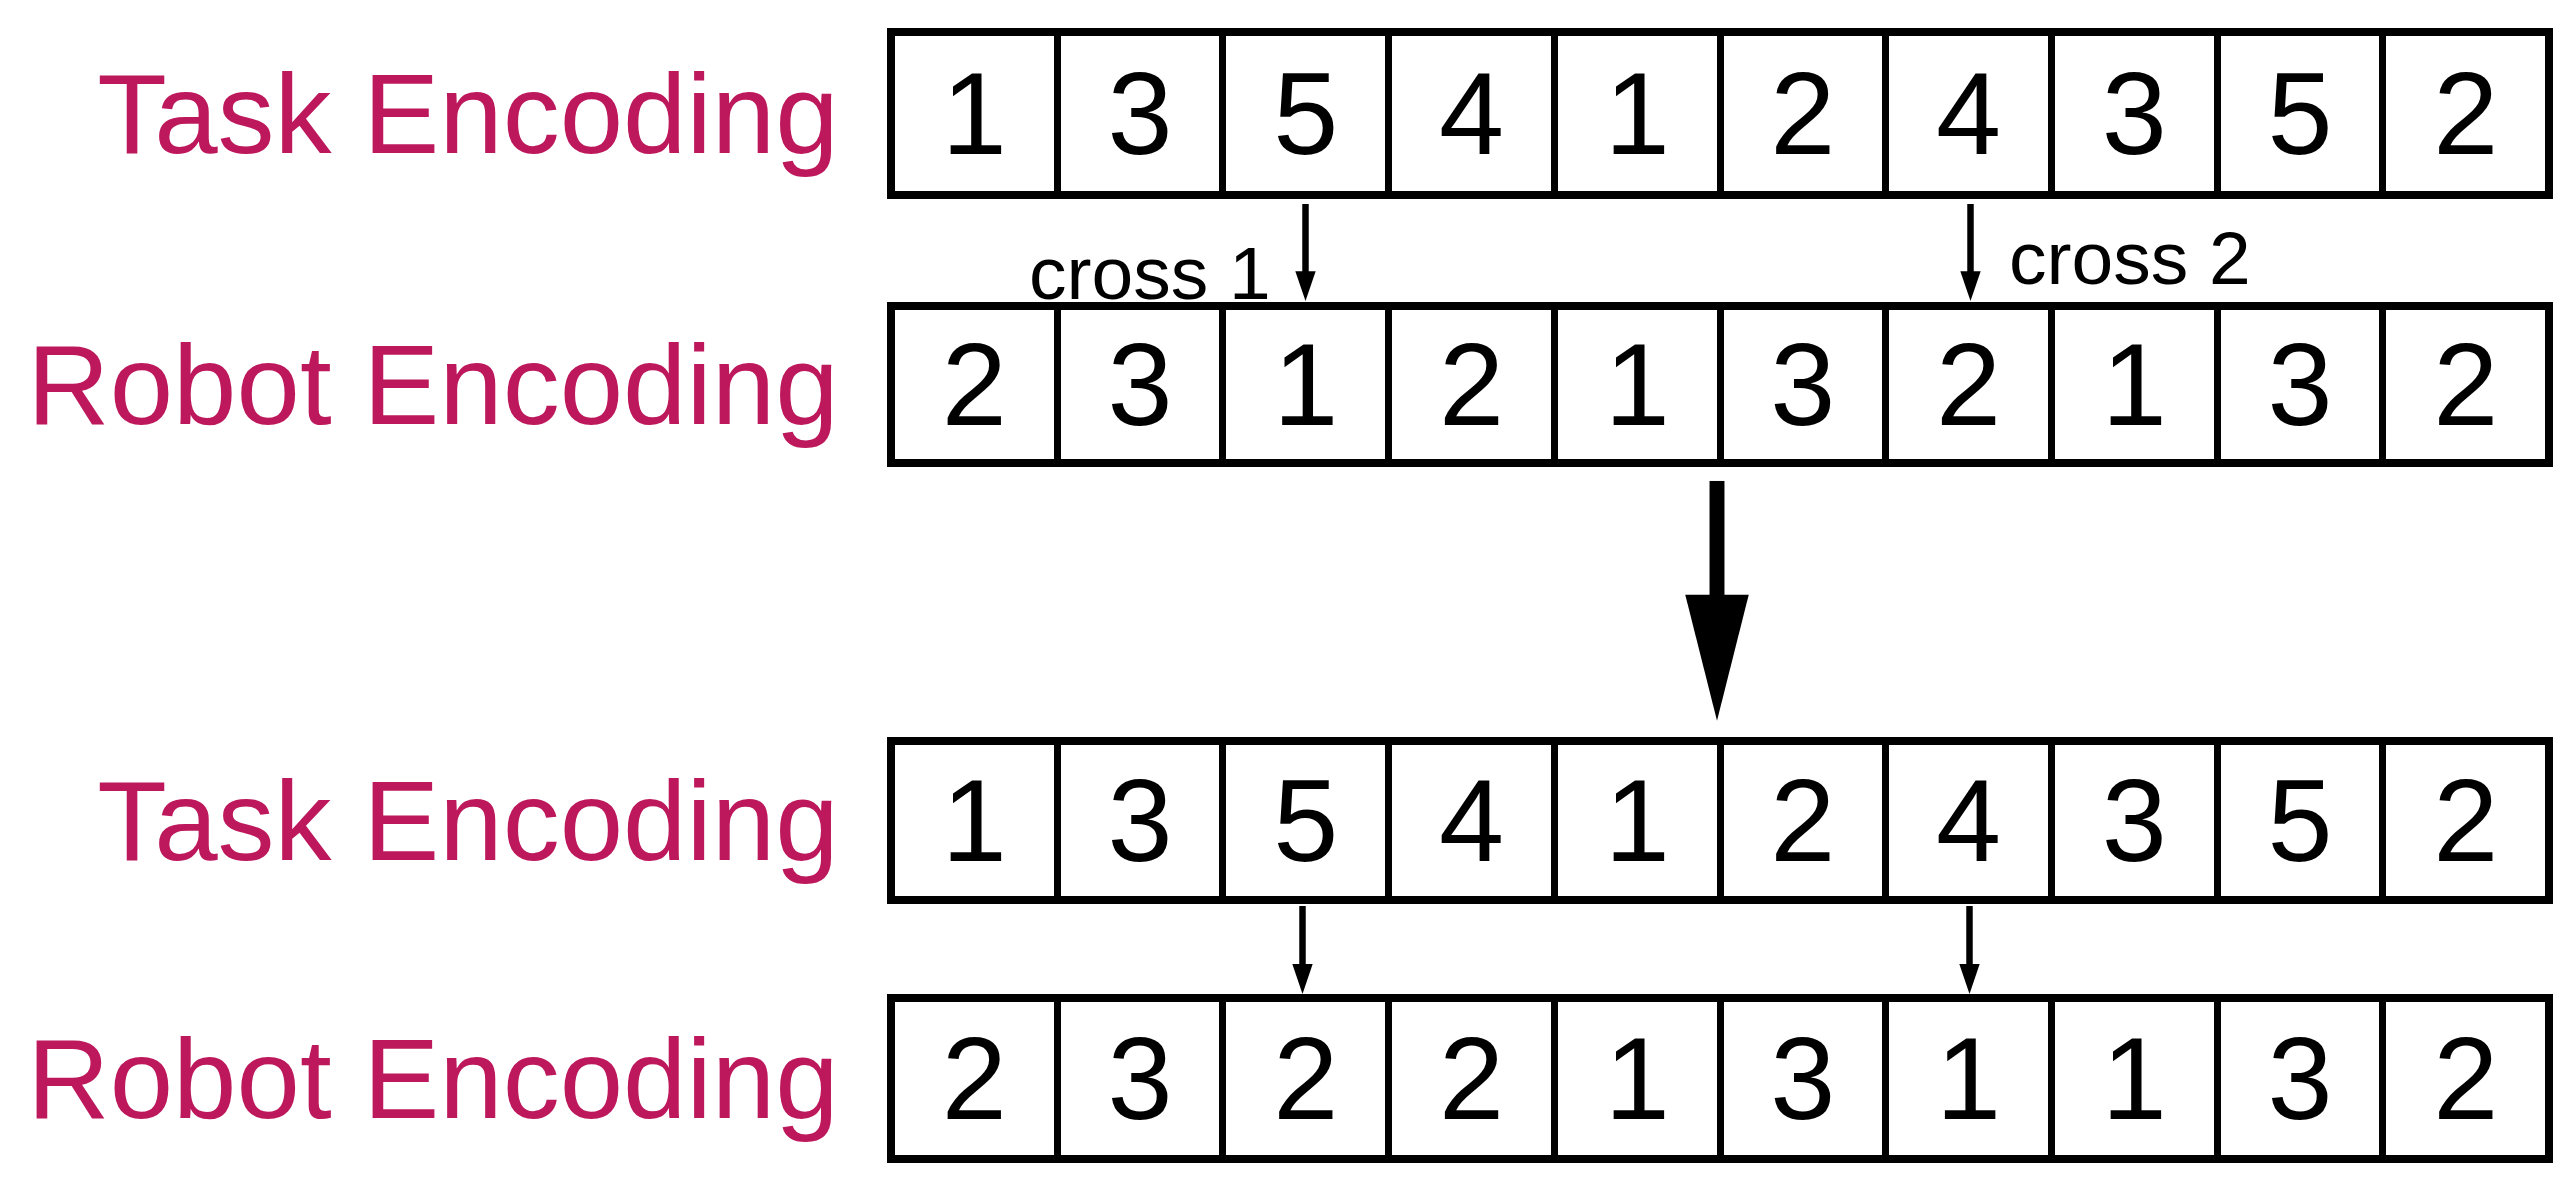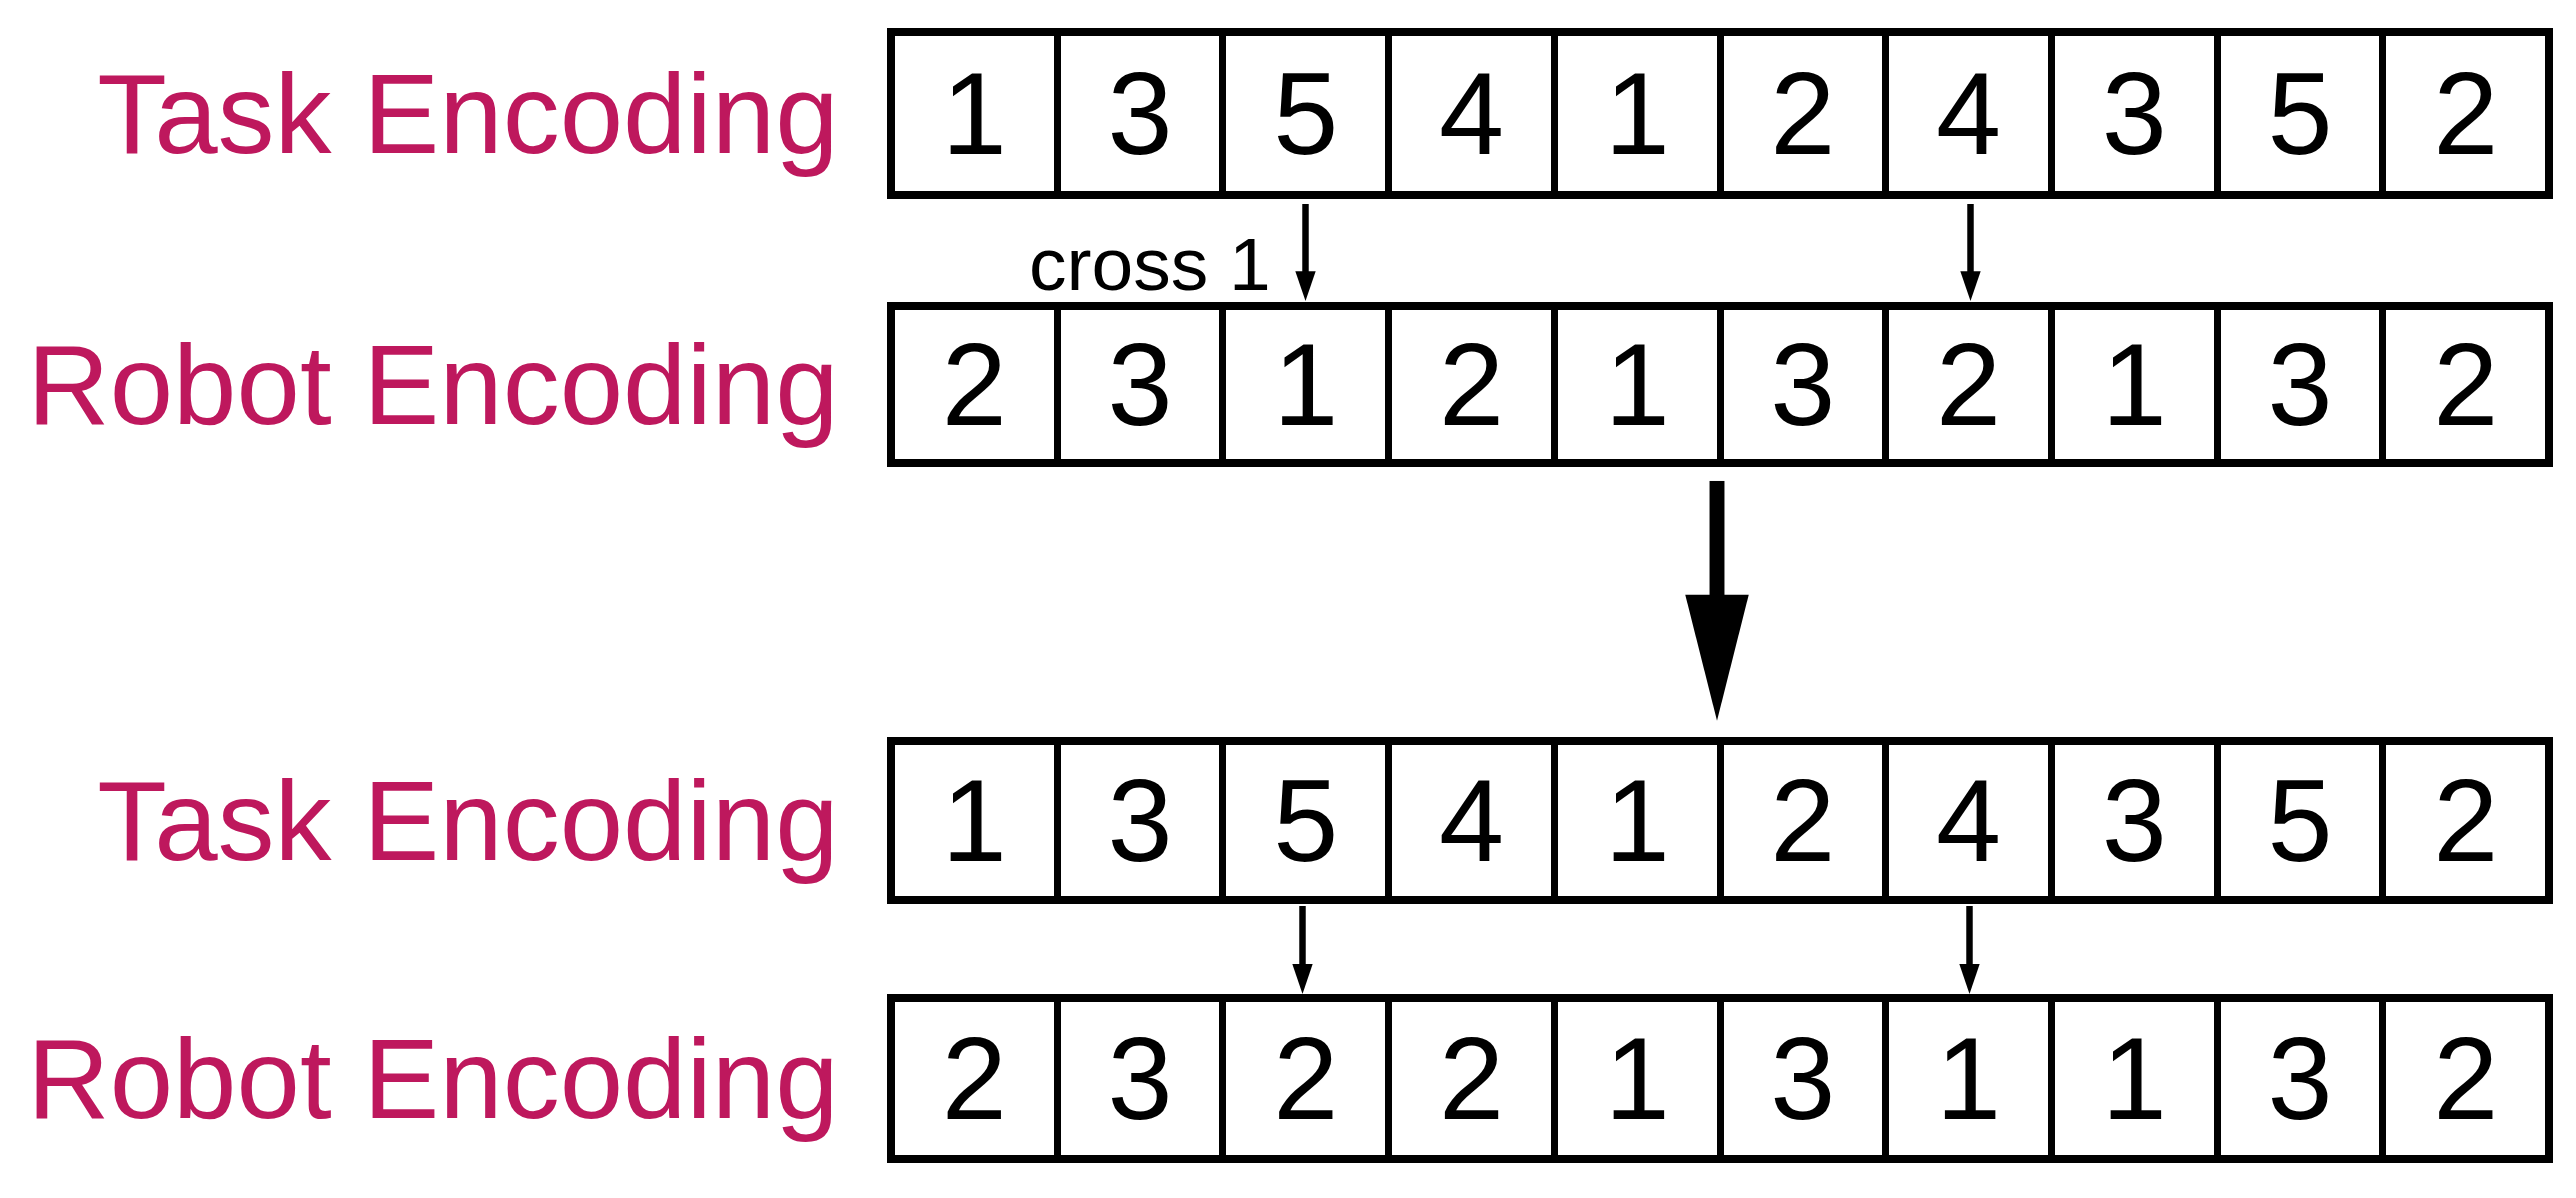--- a/index.html
+++ b/index.html
@@ -80,26 +80,27 @@
       <div class="cell">5</div>
       <div class="cell">4</div>
       <div class="cell">1</div>
       <div class="cell">2</div>
       <div class="cell">4</div>
       <div class="cell">3</div>
       <div class="cell">5</div>
       <div class="cell">2</div>
     </div>
 
-  <div class="cross-label" style="left:1029px; top:227px;">cross 1</div>
+  <div class="cross-label" style="left:1029px; top:236px;">cross 1</div>
   <svg class="arrow" style="left:1287px; top:204px;" width="37" height="97" viewBox="0 0 40 104" preserveAspectRatio="none">
     <line x1="20" y1="0" x2="20" y2="76" stroke="#000000" stroke-width="7"></line>
     <polygon points="9,72 31,72 20,104" fill="#000000"></polygon>
   </svg>
 
+  <div class="cross-label" style="left:2009px; top:221px;">cross 2</div>
   <svg class="arrow" style="left:1952px; top:204px;" width="37" height="97" viewBox="0 0 40 104" preserveAspectRatio="none">
     <line x1="20" y1="0" x2="20" y2="76" stroke="#000000" stroke-width="7"></line>
     <polygon points="9,72 31,72 20,104" fill="#000000"></polygon>
   </svg>
 
   <div class="row-label" id="parent-robot-label">Robot Encoding</div>
   <div class="enc-row" id="parent-robot-row">
       <div class="cell">2</div>
       <div class="cell">3</div>
       <div class="cell">1</div>

